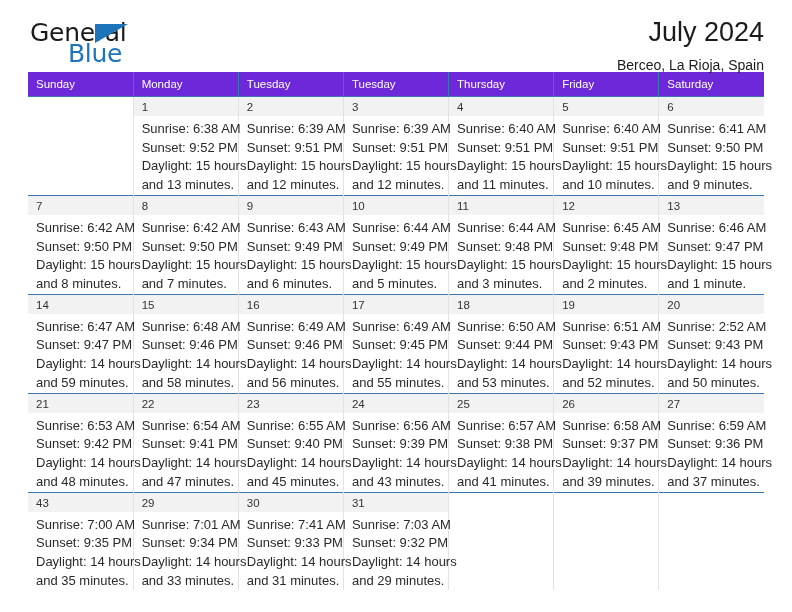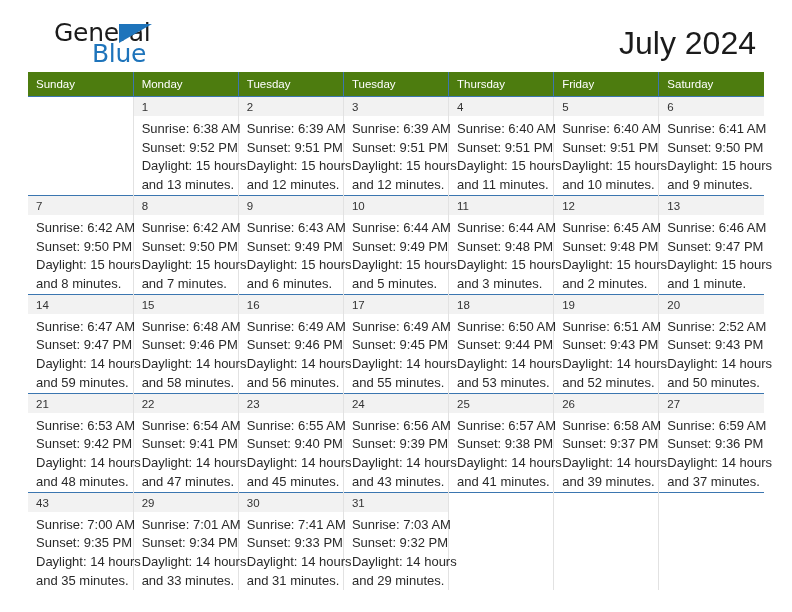--- a/index.html
+++ b/index.html
@@ -29,21 +29,20 @@
     justify-content: space-between;
     height: 72px;
     padding-top: 18px;
     box-sizing: border-box;
   }
   .logo {
     position: relative;
     width: 130px;
     height: 52px;
     line-height: 1;
-    margin-left: 24px;
   }
   .logo-general {
     position: absolute;
     left: 2px;
     top: 2px;
     font-size: 25px;
     letter-spacing: -0.3px;
     color: #1b1b1b;
     font-family: "DejaVu Sans", sans-serif;
   }
@@ -63,40 +62,40 @@
     font-size: 25px;
     letter-spacing: -0.3px;
     color: #1e74bb;
     font-family: "DejaVu Sans", sans-serif;
   }
   .title-block {
     text-align: right;
     padding-top: 0px;
   }
   .cal-title {
-    font-size: 32px;
+    font-size: 27px;
     color: #1b1b1b;
     font-weight: normal;
     line-height: 1.1;
-    margin: 8px;
+    margin: 0;
   }
   .cal-subtitle {
     font-size: 14px;
     color: #1b1b1b;
     margin-top: 9px;
   }
 
   
   .calendar {
     width: 736px;
     border-collapse: collapse;
     table-layout: fixed;
   }
   .calendar th {
-    background: #4d7c0f;
+    background: #6d28d9;
     color: #ffffff;
     font-size: 11.5px;
     font-weight: normal;
     text-align: left;
     padding: 6px 0 6px 8px;
     height: 21px;
     box-sizing: border-box;
     border-right: 1px solid #3b76b0;
   }
   .calendar td {
@@ -147,20 +146,21 @@
   <div class="header">
 
     <div class="logo">
       <span class="logo-general">General</span>
       <span class="logo-triangle"></span>
       <span class="logo-blue">Blue</span>
     </div>
 
     <div class="title-block">
       <h1 class="cal-title">July 2024</h1>
+      <div class="cal-subtitle">Berceo, La Rioja, Spain</div>
     </div>
 
   </div>
 
   <table class="calendar">
     <thead>
       <tr>
         <th>Sunday</th>
         <th>Monday</th>
         <th>Tuesday</th>

